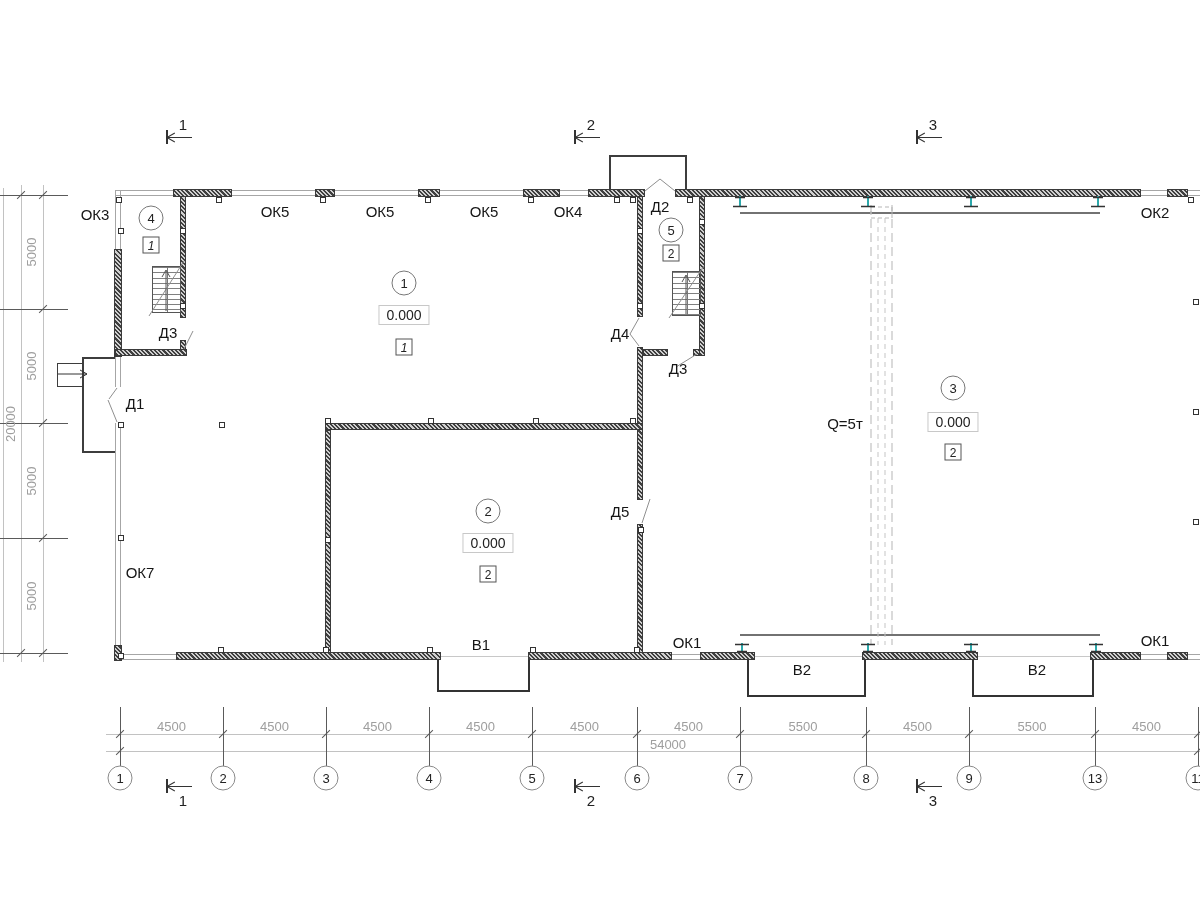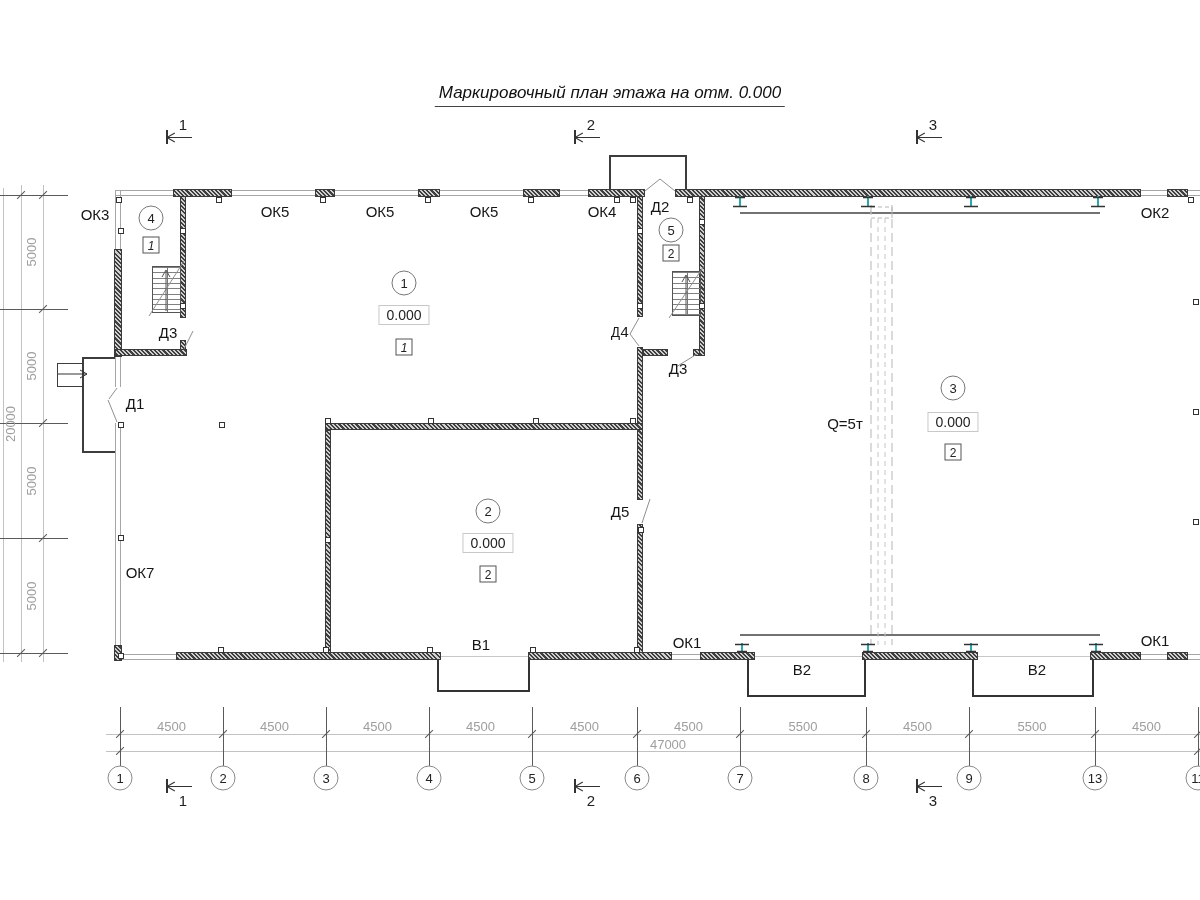--- a/index.html
+++ b/index.html
@@ -43,21 +43,20 @@
   .sech{width:26px;height:1px;background:#333;z-index:6;}
   .seca{width:9px;height:1px;background:#333;transform-origin:left center;z-index:6;}
   .secnum{transform:translate(-50%,-50%);font-size:15px;color:#222;z-index:7;}
   svg{position:absolute;left:0;top:0;z-index:6;pointer-events:none;}
 </style>
 </head>
 <body>
 
 <div id="plan">
 
-  <div class="title" style="left:610px;top:95px">Маркировочный план этажа на отм. 0.000</div>
 
   <div class="bh" style="left:115px;top:190px;width:530px;height:6px"></div>
   <div class="bh" style="left:675px;top:190px;width:525px;height:6px"></div>
   <div class="bv" style="left:115px;top:190px;width:6px;height:197px"></div>
   <div class="bv" style="left:115px;top:423px;width:6px;height:237px"></div>
   <div class="bh" style="left:115px;top:654px;width:326px;height:6px"></div>
   <div class="bh" style="left:528px;top:654px;width:227px;height:6px"></div>
   <div class="bh" style="left:862px;top:654px;width:116px;height:6px"></div>
   <div class="bh" style="left:1090px;top:654px;width:110px;height:6px"></div>
   <div class="thr" style="left:441px;top:656px;width:87px"></div>
@@ -137,25 +136,25 @@
       <path d="M735,197.5 L745,197.5 M733,206.5 L747,206.5 M863,197.5 L873,197.5 M861,206.5 L875,206.5"></path>
       <path d="M966,197.5 L976,197.5 M964,206.5 L978,206.5 M1093,197.5 L1103,197.5 M1091,206.5 L1105,206.5"></path>
       <path d="M735,644.5 L749,644.5 M737,651.5 L747,651.5 M861,644.5 L875,644.5 M863,651.5 L873,651.5"></path>
       <path d="M964,644.5 L978,644.5 M966,651.5 L976,651.5 M1089,644.5 L1103,644.5 M1091,651.5 L1101,651.5"></path>
     </g>
   </svg>
 <div class="lbl" style="left: 95px; top: 214px;">ОК3</div>
     <div class="lbl" style="left: 275px; top: 211px;">ОК5</div>
     <div class="lbl" style="left: 380px; top: 211px;">ОК5</div>
     <div class="lbl" style="left: 484px; top: 211px;">ОК5</div>
-    <div class="lbl" style="left: 602px; top: 211px;">ОК4</div>
+    <div class="lbl" style="left: 568px; top: 211px;">ОК4</div>
     <div class="lbl" style="left: 660px; top: 206px;">Д2</div>
     <div class="lbl" style="left: 1155px; top: 212px;">ОК2</div>
     <div class="lbl" style="left: 168px; top: 332px;">Д3</div>
-    <div class="lbl" style="left: 620px; top: 333px; font-family: Liberation Mono, monospace;">Д4</div>
+    <div class="lbl" style="left: 620px; top: 333px;">Д4</div>
     <div class="lbl" style="left: 678px; top: 368px;">Д3</div>
     <div class="lbl" style="left: 135px; top: 403px;">Д1</div>
     <div class="lbl" style="left: 620px; top: 511px;">Д5</div>
     <div class="lbl" style="left: 140px; top: 572px;">ОК7</div>
     <div class="lbl" style="left: 481px; top: 644px;">В1</div>
     <div class="lbl" style="left: 687px; top: 642px;">ОК1</div>
     <div class="lbl" style="left: 802px; top: 669px;">В2</div>
     <div class="lbl" style="left: 1037px; top: 669px;">В2</div>
     <div class="lbl" style="left: 1155px; top: 640px;">ОК1</div>
     <div class="lbl" style="left: 845px; top: 423px;">Q=5т</div>
@@ -246,21 +245,21 @@
     <div class="dimt" style="left: 1032px; top: 726px;">5500</div>
     <div class="vtick" style="left: 1095px; top: 707px; height: 60px;"></div>
     <div class="slash" style="left: 1095px; top: 734px;"></div>
     <div class="axcirc" style="left: 1095px; top: 778px;">13</div>
     <div class="dimt" style="left: 1146.5px; top: 726px;">4500</div>
     <div class="vtick" style="left: 1198px; top: 707px; height: 60px;"></div>
     <div class="slash" style="left: 1198px; top: 734px;"></div>
     <div class="axcirc" style="left: 1198px; top: 778px;">11</div>
     <div class="slash" style="left: 120px; top: 751px;"></div>
     <div class="slash" style="left: 1198px; top: 751px;"></div>
-    <div class="dimt" style="left: 668px; top: 744px;">47000</div>
+    <div class="dimt" style="left: 668px; top: 744px;">54000</div>
     <div class="vline" style="left: 43px; top: 185px; height: 477px;"></div>
     <div class="vline" style="left: 21px; top: 185px; height: 477px;"></div>
     <div class="vline" style="left: 3px; top: 188px; height: 474px;"></div>
     <div class="htick" style="left: 0px; top: 195px; width: 68px;"></div>
     <div class="slash" style="left: 43px; top: 195px;"></div>
     <div class="dimtv" style="left: 31px; top: 252px;">5000</div>
     <div class="htick" style="left: 0px; top: 309px; width: 68px;"></div>
     <div class="slash" style="left: 43px; top: 309px;"></div>
     <div class="dimtv" style="left: 31px; top: 366px;">5000</div>
     <div class="htick" style="left: 0px; top: 423px; width: 68px;"></div>

